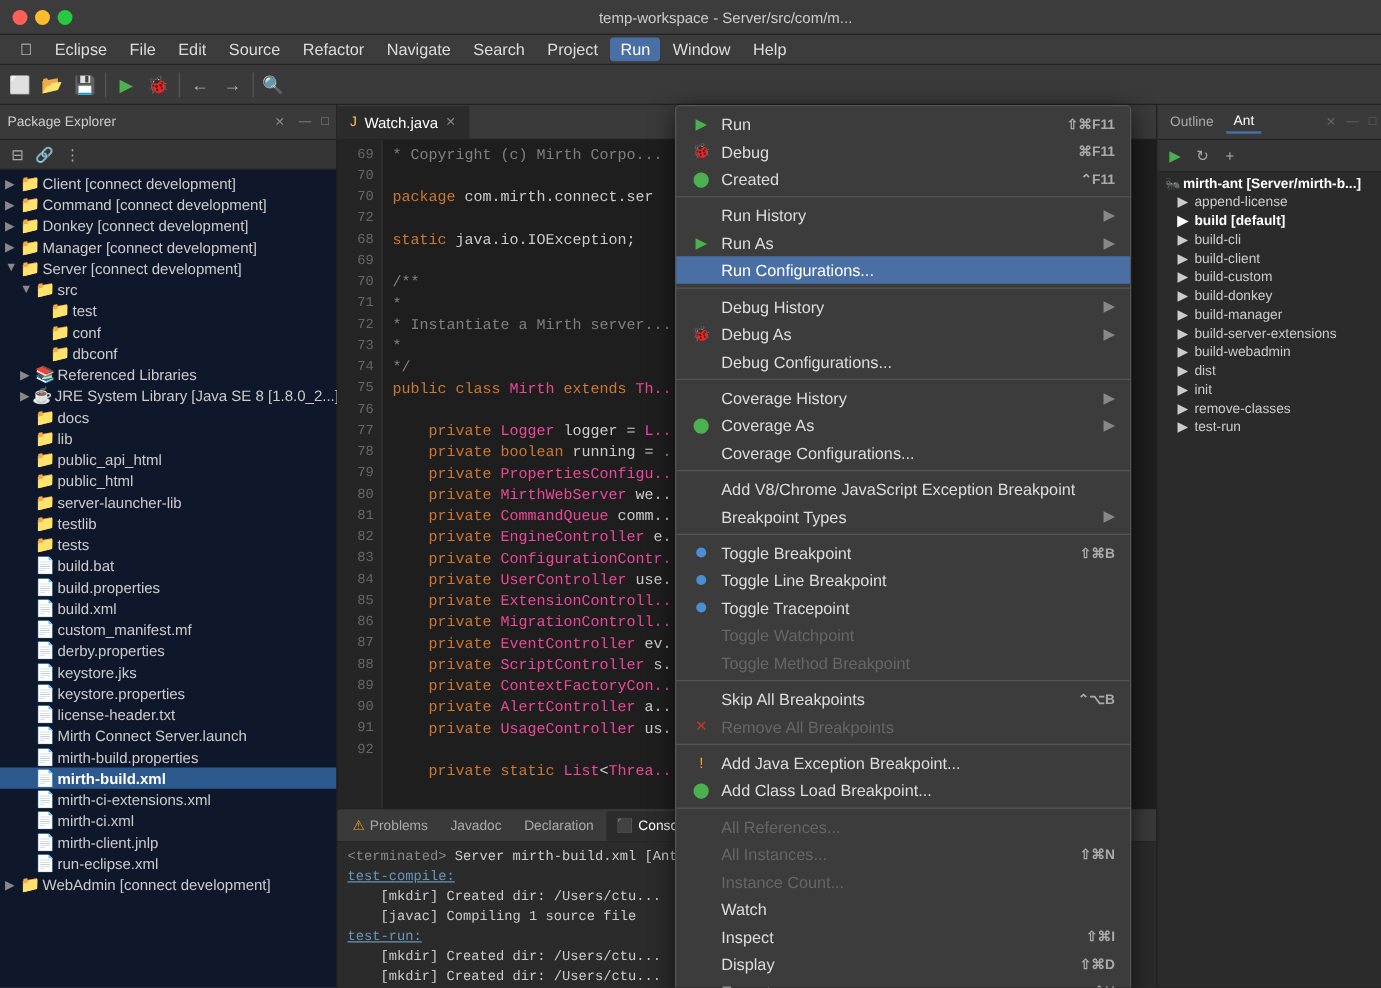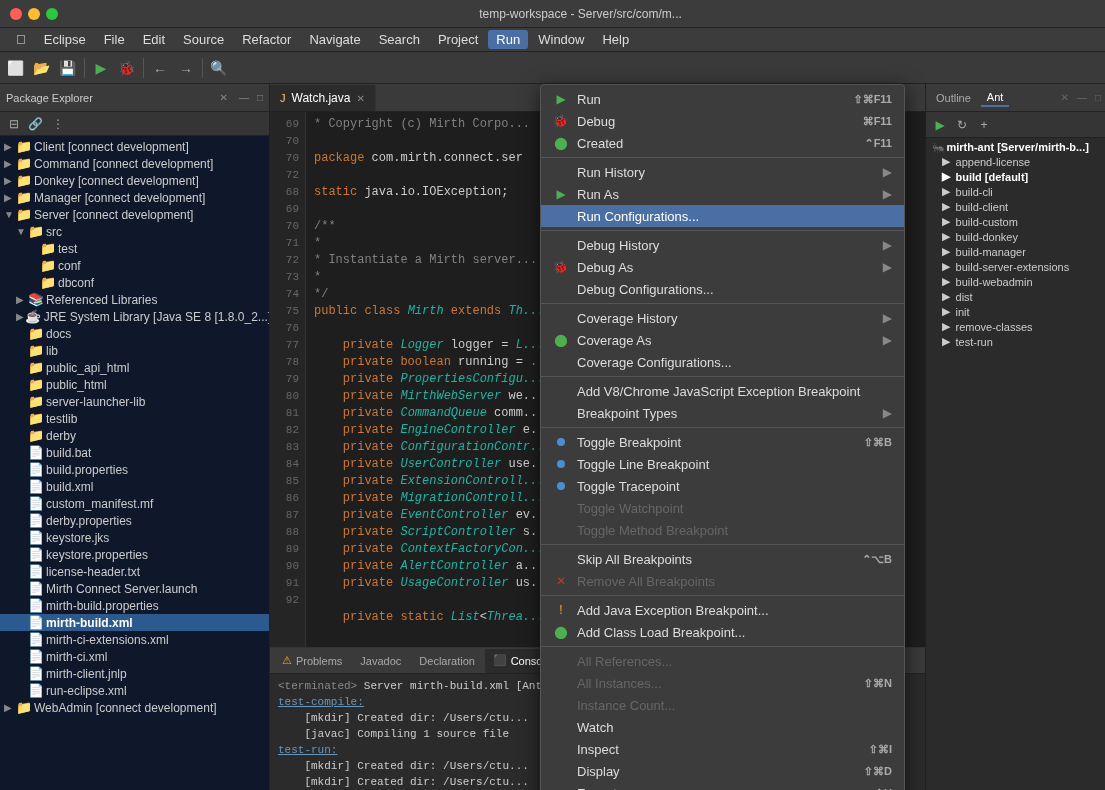--- a/index.html
+++ b/index.html
@@ -210,21 +210,21 @@
       padding: 4px 8px;
       font-size: 12px;
       font-family: 'Courier New', monospace;
       line-height: 17px;
       color: #ccc;
       overflow: hidden;
     }
     .code-line { white-space: nowrap; }
     .kw { color: #cc7832; }
     .comment { color: #808080; }
-    .cls { color: #14b8a6; font-style: italic; }
+    .cls { color: #ec4899; }
     .type { color: #6897bb; }
 
     
     .bottom-panel {
       height: 180px;
       background: #2b2b2b;
       border-top: 1px solid #333;
       display: flex;
       flex-direction: column;
     }
@@ -476,21 +476,21 @@
         <span class="tree-text">server-launcher-lib</span>
       </div>
       <div class="tree-item" style="padding-left:16px;">
         <span class="tree-arrow" style="visibility:hidden">▶</span>
         <span class="tree-icon">📁</span>
         <span class="tree-text">testlib</span>
       </div>
       <div class="tree-item" style="padding-left:16px;">
         <span class="tree-arrow" style="visibility:hidden">▶</span>
         <span class="tree-icon">📁</span>
-        <span class="tree-text">derby</span>
+        <span class="tree-text">tests</span>
       </div>
       <div class="tree-item" style="padding-left:16px;">
         <span class="tree-arrow" style="visibility:hidden">▶</span>
         <span class="tree-icon">📄</span>
         <span class="tree-text">build.bat</span>
       </div>
       <div class="tree-item" style="padding-left:16px;">
         <span class="tree-arrow" style="visibility:hidden">▶</span>
         <span class="tree-icon">📄</span>
         <span class="tree-text">build.properties</span>

